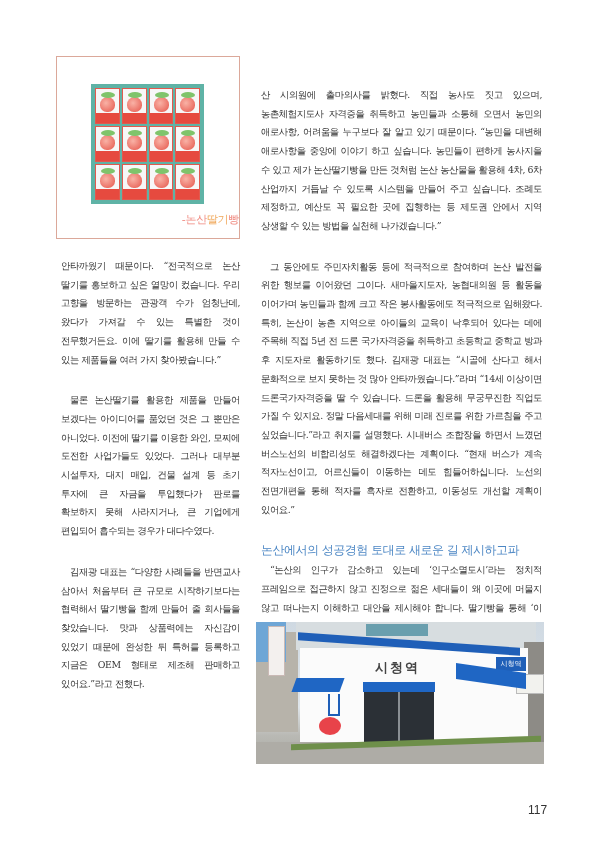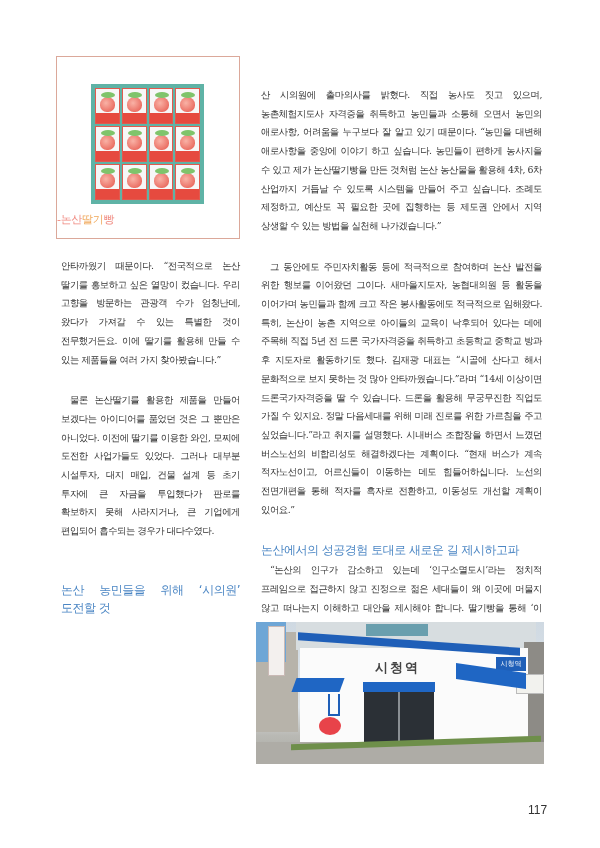--- a/index.html
+++ b/index.html
@@ -33,21 +33,21 @@
   }
   .bread::before {
     content:""; position:absolute; left:4px; top:8px; width:15px; height:15px;
     border-radius:50% 50% 45% 45%; background:radial-gradient(circle at 40% 40%, #f9b2a6, #e5554a);
   }
   .bread::after {
     content:""; position:absolute; left:5px; top:3px; width:14px; height:6px;
     border-radius:50%; background:#7fc46b;
   }
   .caption {
-    position:absolute; left:0; width:100%; top:155px; text-align:left;
+    position:absolute; left:0; width:100%; top:155px; text-align:right;
     font-family:"DejaVu Sans", "Liberation Sans", sans-serif; font-size:11px; color:#f08a80; letter-spacing:-0.3px;
   }
   .caption .em { color:#f0a85a; }
   
   .store {
     position:absolute; left:256px; top:622px; width:288px; height:142px; overflow:hidden;
     background:linear-gradient(#cfd9e2 0%, #dfe5ea 60%, #b9b9b4 80%, #a8a8a2 100%);
   }
   .sky { position:absolute; left:0; top:0; width:30px; height:40px; background:#6ea6d6; }
   .bldg-left { position:absolute; left:0; top:10px; width:42px; height:100px; background:#b7b3aa; }
@@ -99,22 +99,22 @@
     <div class="bread"></div>
   </div>
   <div class="caption"><span>-논산</span><span class="em">딸기</span><span>빵</span></div>
 </div>
 
 <div class="col left">
   <p>안타까웠기 때문이다. “전국적으로 논산 딸기를 홍보하고 싶은 열망이 컸습니다. 우리 고향을 방문하는 관광객 수가 엄청난데, 왔다가 가져갈 수 있는 특별한 것이 전무했거든요. 이에 딸기를 활용해 만들 수 있는 제품들을 여러 가지 찾아봤습니다.”</p>
   <div class="gap"></div>
   <p class="indent">물론 논산딸기를 활용한 제품을 만들어 보겠다는 아이디어를 품었던 것은 그 뿐만은 아니었다. 이전에 딸기를 이용한 와인, 모찌에 도전한 사업가들도 있었다. 그러나 대부분 시설투자, 대지 매입, 건물 설계 등 초기 투자에 큰 자금을 투입했다가 판로를 확보하지 못해 사라지거나, 큰 기업에게 편입되어 흡수되는 경우가 대다수였다.</p>
   <div class="gap"></div>
+  <p class="indent">김재광 대표는 “다양한 사례들을 반면교사 삼아서 처음부터 큰 규모로 시작하기보다는 협력해서 딸기빵을 함께 만들어 줄 회사들을 찾았습니다. 맛과 상품력에는 자신감이 있었기 때문에 완성한 뒤 특허를 등록하고 지금은 OEM 형태로 제조해 판매하고 있어요.”라고 전했다.</p>
   <div class="gap"></div>
-  <p class="heading">논산 농민들을 위해 ‘시의원’ 도전할 것</p>
 </div>
 
 <div class="col right">
   <p>산 시의원에 출마의사를 밝혔다. 직접 농사도 짓고 있으며, 농촌체험지도사 자격증을 취득하고 농민들과 소통해 오면서 농민의 애로사항, 어려움을 누구보다 잘 알고 있기 때문이다. “농민을 대변해 애로사항을 중앙에 이야기 하고 싶습니다. 농민들이 편하게 농사지을 수 있고 제가 논산딸기빵을 만든 것처럼 논산 농산물을 활용해 4차, 6차 산업까지 거듭날 수 있도록 시스템을 만들어 주고 싶습니다. 조례도 제정하고, 예산도 꼭 필요한 곳에 집행하는 등 제도권 안에서 지역 상생할 수 있는 방법을 실천해 나가겠습니다.”</p>
   <div class="gap"></div>
   <p class="indent">그 동안에도 주민자치활동 등에 적극적으로 참여하며 논산 발전을 위한 행보를 이어왔던 그이다. 새마을지도자, 농협대의원 등 활동을 이어가며 농민들과 함께 크고 작은 봉사활동에도 적극적으로 임해왔다. 특히, 논산이 농촌 지역으로 아이들의 교육이 낙후되어 있다는 데에 주목해 직접 5년 전 드론 국가자격증을 취득하고 초등학교 중학교 방과 후 지도자로 활동하기도 했다. 김재광 대표는 “시골에 산다고 해서 문화적으로 보지 못하는 것 많아 안타까웠습니다.”라며 “14세 이상이면 드론국가자격증을 딸 수 있습니다. 드론을 활용해 무궁무진한 직업도 가질 수 있지요. 정말 다음세대를 위해 미래 진로를 위한 가르침을 주고 싶었습니다.”라고 취지를 설명했다. 시내버스 조합장을 하면서 느꼈던 버스노선의 비합리성도 해결하겠다는 계획이다. “현재 버스가 계속 적자노선이고, 어르신들이 이동하는 데도 힘들어하십니다. 노선의 전면개편을 통해 적자를 흑자로 전환하고, 이동성도 개선할 계획이 있어요.”</p>
   <div class="gap"></div>
   <p class="heading">논산에서의 성공경험 토대로 새로운 길 제시하고파</p>
   <p class="indent">“논산의 인구가 감소하고 있는데 ‘인구소멸도시’라는 정치적 프레임으로 접근하지 않고 진정으로 젊은 세대들이 왜 이곳에 머물지 않고 떠나는지 이해하고 대안을 제시해야 합니다. 딸기빵을 통해 ‘이 곳에서도 새로운 사업을 시도할 수 있다.’ ‘나도 해 보니 되더라’, ‘청년들도 누구나 이런 마인드로 도전해서 큰 도시 가지 않아도 논산에서 성공할 수 있다’를 보여주고 싶었어요.” 논산딸기빵의 성공은 논산 전체의 큰 변화를 위해 시험해 본 작은 성공일 뿐이라는 김재광 대표. 이후 논산에서의 그의 행보가 더욱 기대되는 이유다.</p>
 </div>

